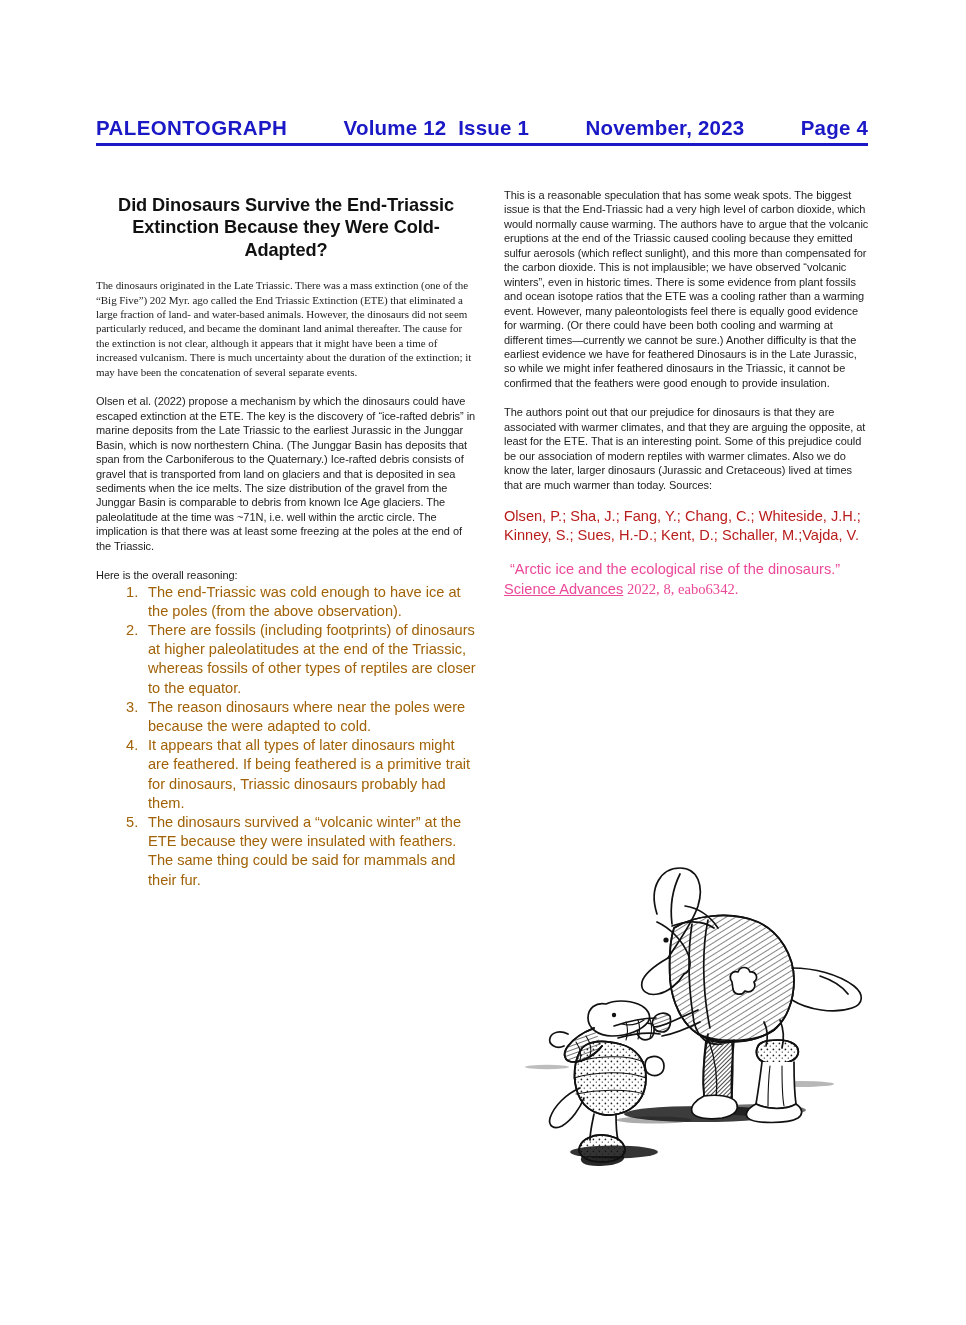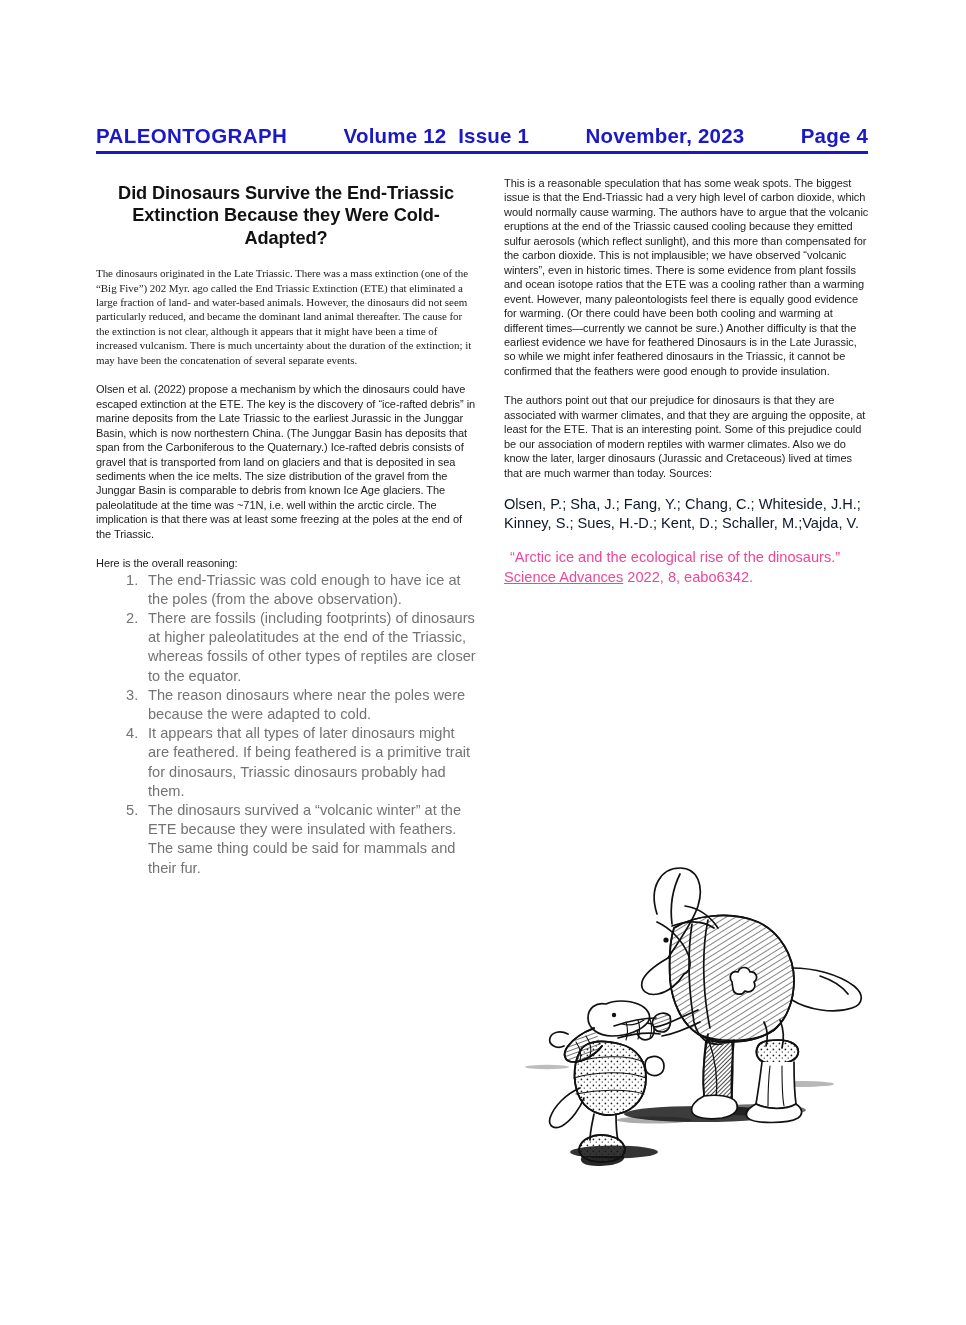--- a/index.html
+++ b/index.html
@@ -13,40 +13,40 @@
     position: relative;
     font-family: "Liberation Sans", sans-serif;
     color: #1a1a1a;
     overflow: hidden;
   }
 
   
   #masthead {
     position: absolute;
     left: 96px;
-    top: 124px;
+    top: 116px;
     width: 772px;
     display: flex;
     justify-content: space-between;
     align-items: baseline;
     font-weight: bold;
     font-size: 20.5px;
     letter-spacing: 0.2px;
     color: #1b18c6;
     border-bottom: 3px solid #1b18c6;
     padding-bottom: 3px;
   }
   #masthead .mh-title { letter-spacing: 0.4px; }
   #masthead span { white-space: pre; }
 
   
   #cols {
     position: absolute;
     left: 0;
-    top: 176px;
+    top: 188px;
     width: 814px;
     height: 1100px;
   }
   .col {
     position: absolute;
     top: 0;
   }
   #col-left  { left: 96px;  width: 380px; }
   #col-right { left: 504px; width: 366px; }
 
@@ -83,21 +83,21 @@
   .para.tight { margin-bottom: 0; }
 
   
   ol.reasoning {
     margin: 0;
     padding: 0;
     list-style: none;
     counter-reset: rsn;
     font-size: 14.6px;
     line-height: 1.315;
-    color: #737373;
+    color: #a16207;
   }
   ol.reasoning > li {
     counter-increment: rsn;
     position: relative;
     padding-left: 52px;
     margin: 0 0 0 0;
   }
   ol.reasoning > li::before {
     content: counter(rsn) ".";
     position: absolute;
@@ -105,34 +105,34 @@
     top: 0;
     width: 18px;
     text-align: left;
   }
 
   
   .ref-authors {
     font-size: 14.6px;
     line-height: 1.315;
     margin: 0 0 15px 0;
-    color: #0f172a;
+    color: #b91c1c;
   }
   .ref-cite {
     font-size: 14.6px;
     line-height: 1.315;
     margin: 0;
     text-indent: 6px;
     color: #ec4899;
   }
   .ref-cite .journal {
     text-decoration: underline;
     text-indent: 0;
   }
-  .ref-cite .rest { text-indent: 0; }
+  .ref-cite .rest { text-indent: 0; font-family: Liberation Serif, serif; }
 
   
   #illustration {
     position: absolute;
     left: 502px;
     top: 862px;
     width: 380px;
     height: 352px;
   }
   #illustration svg { display: block; width: 100%; height: 100%; }

